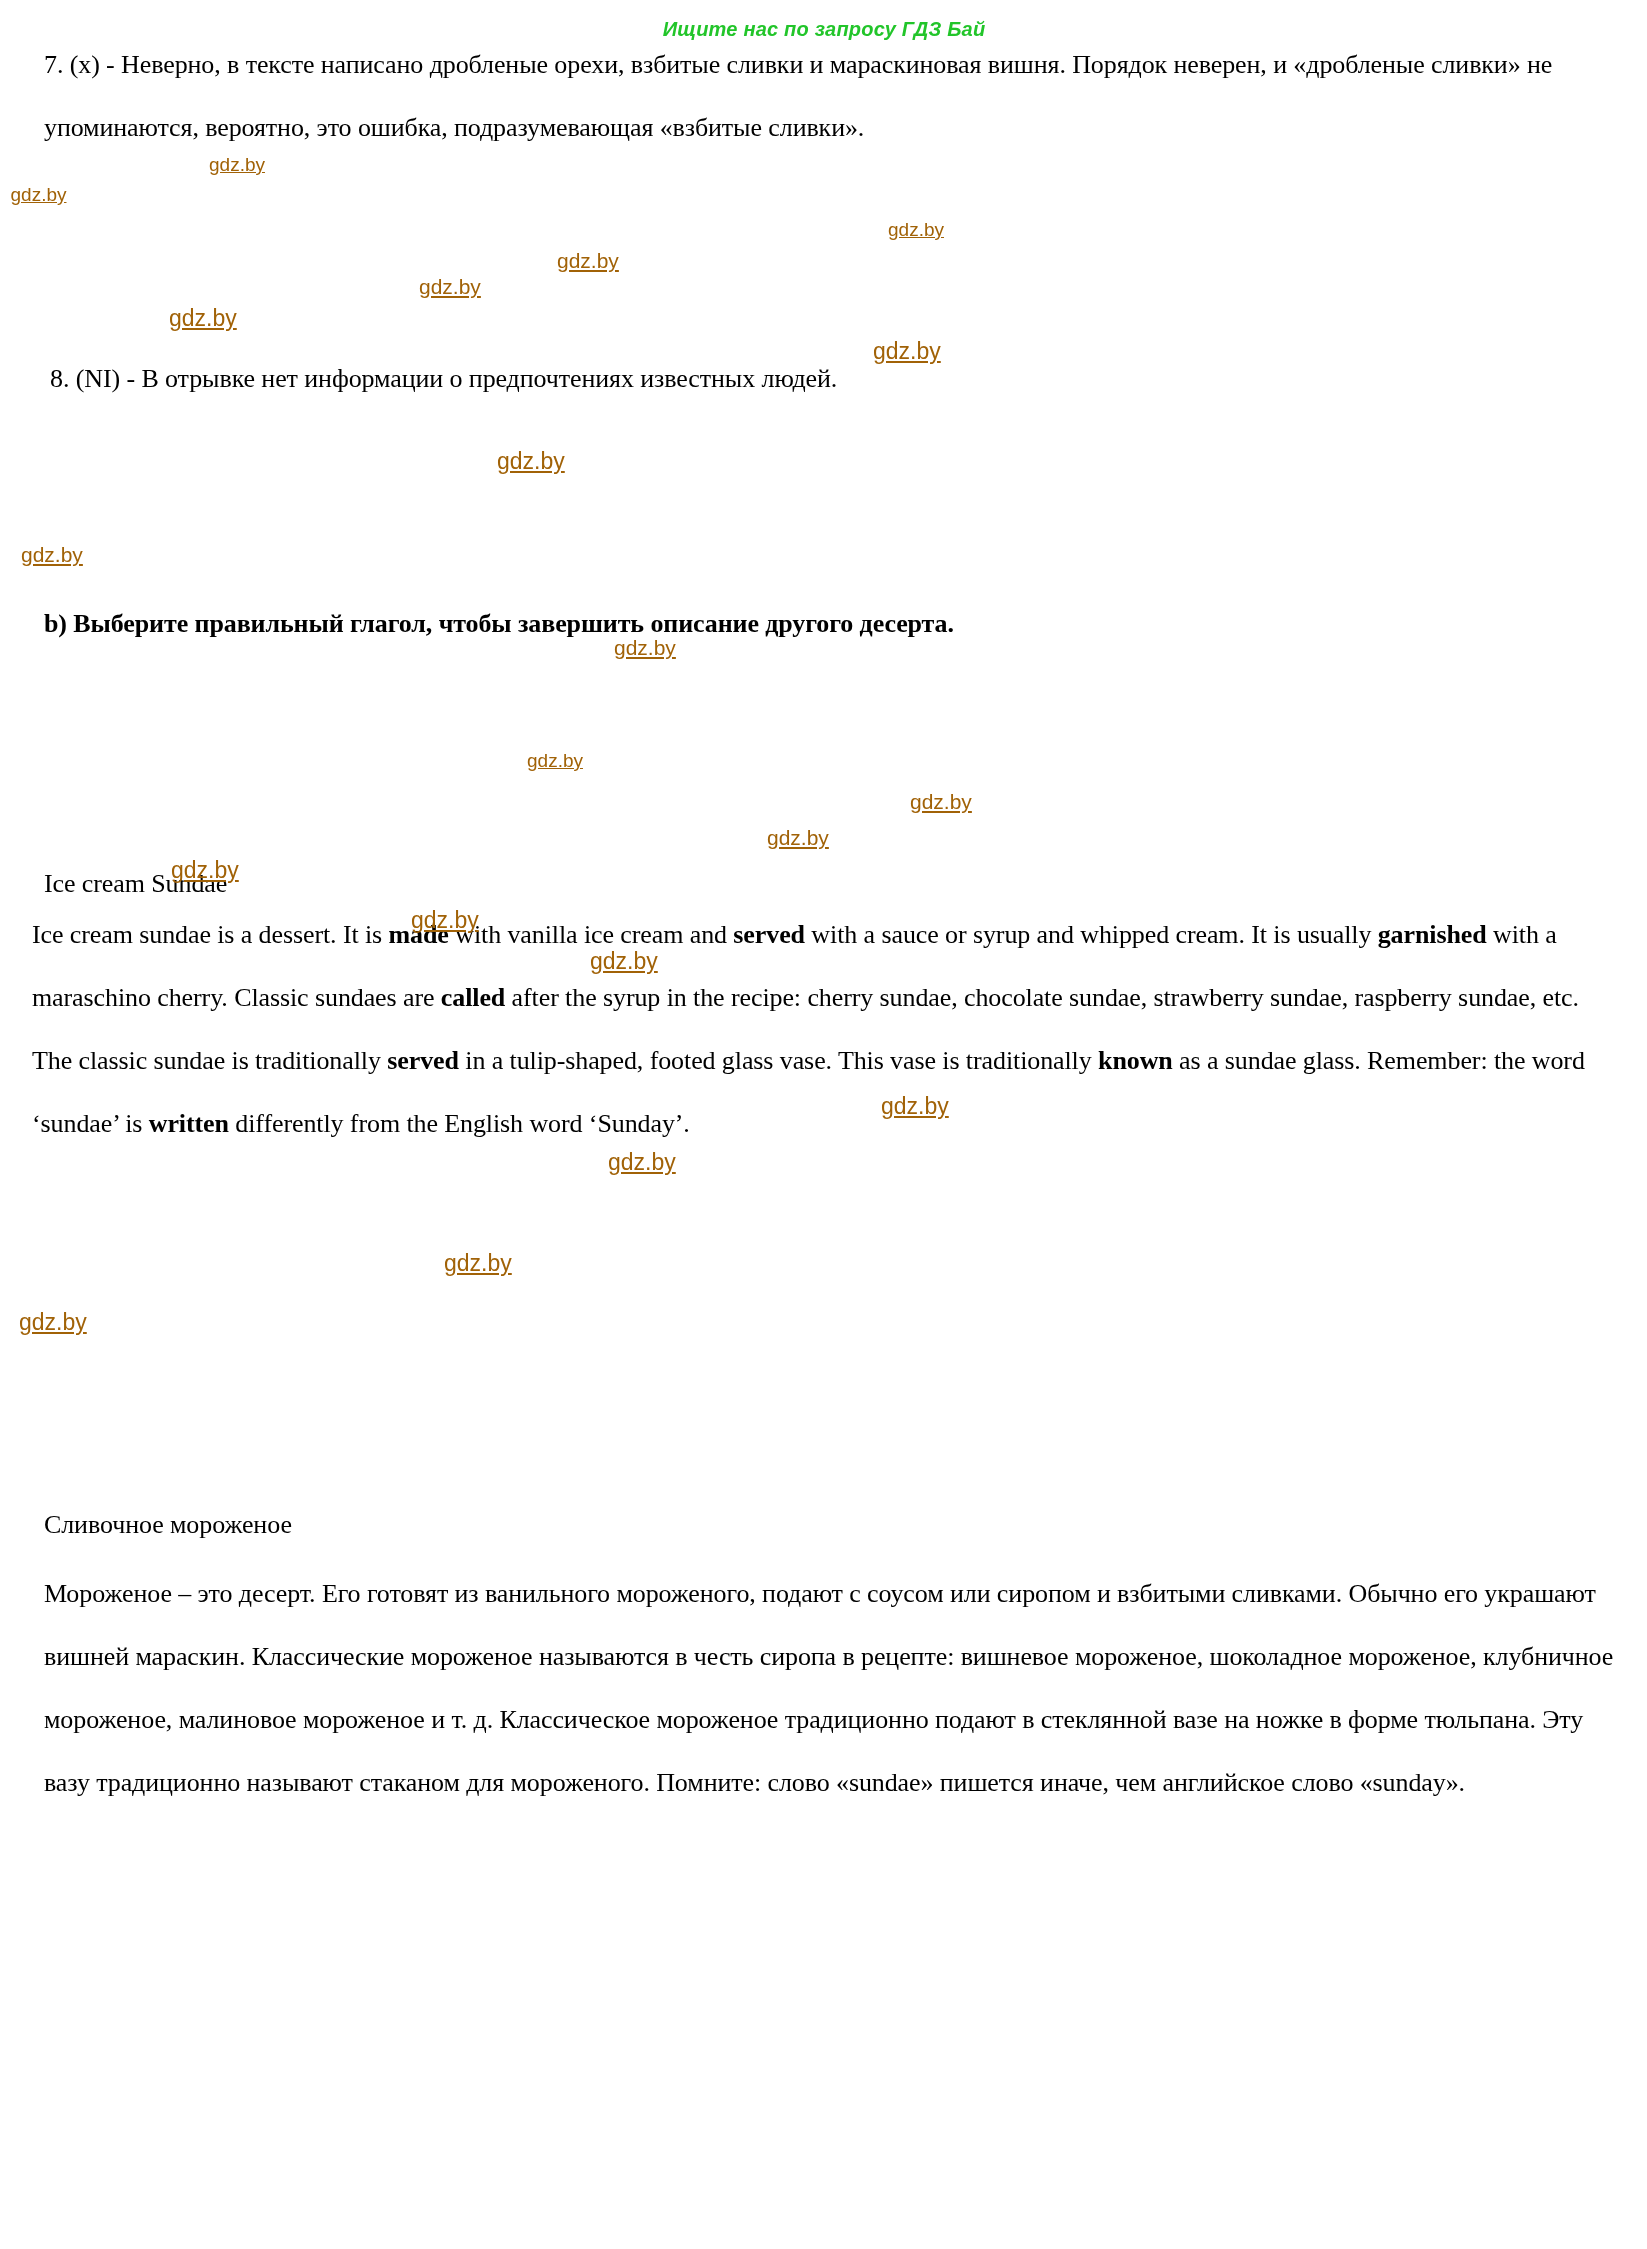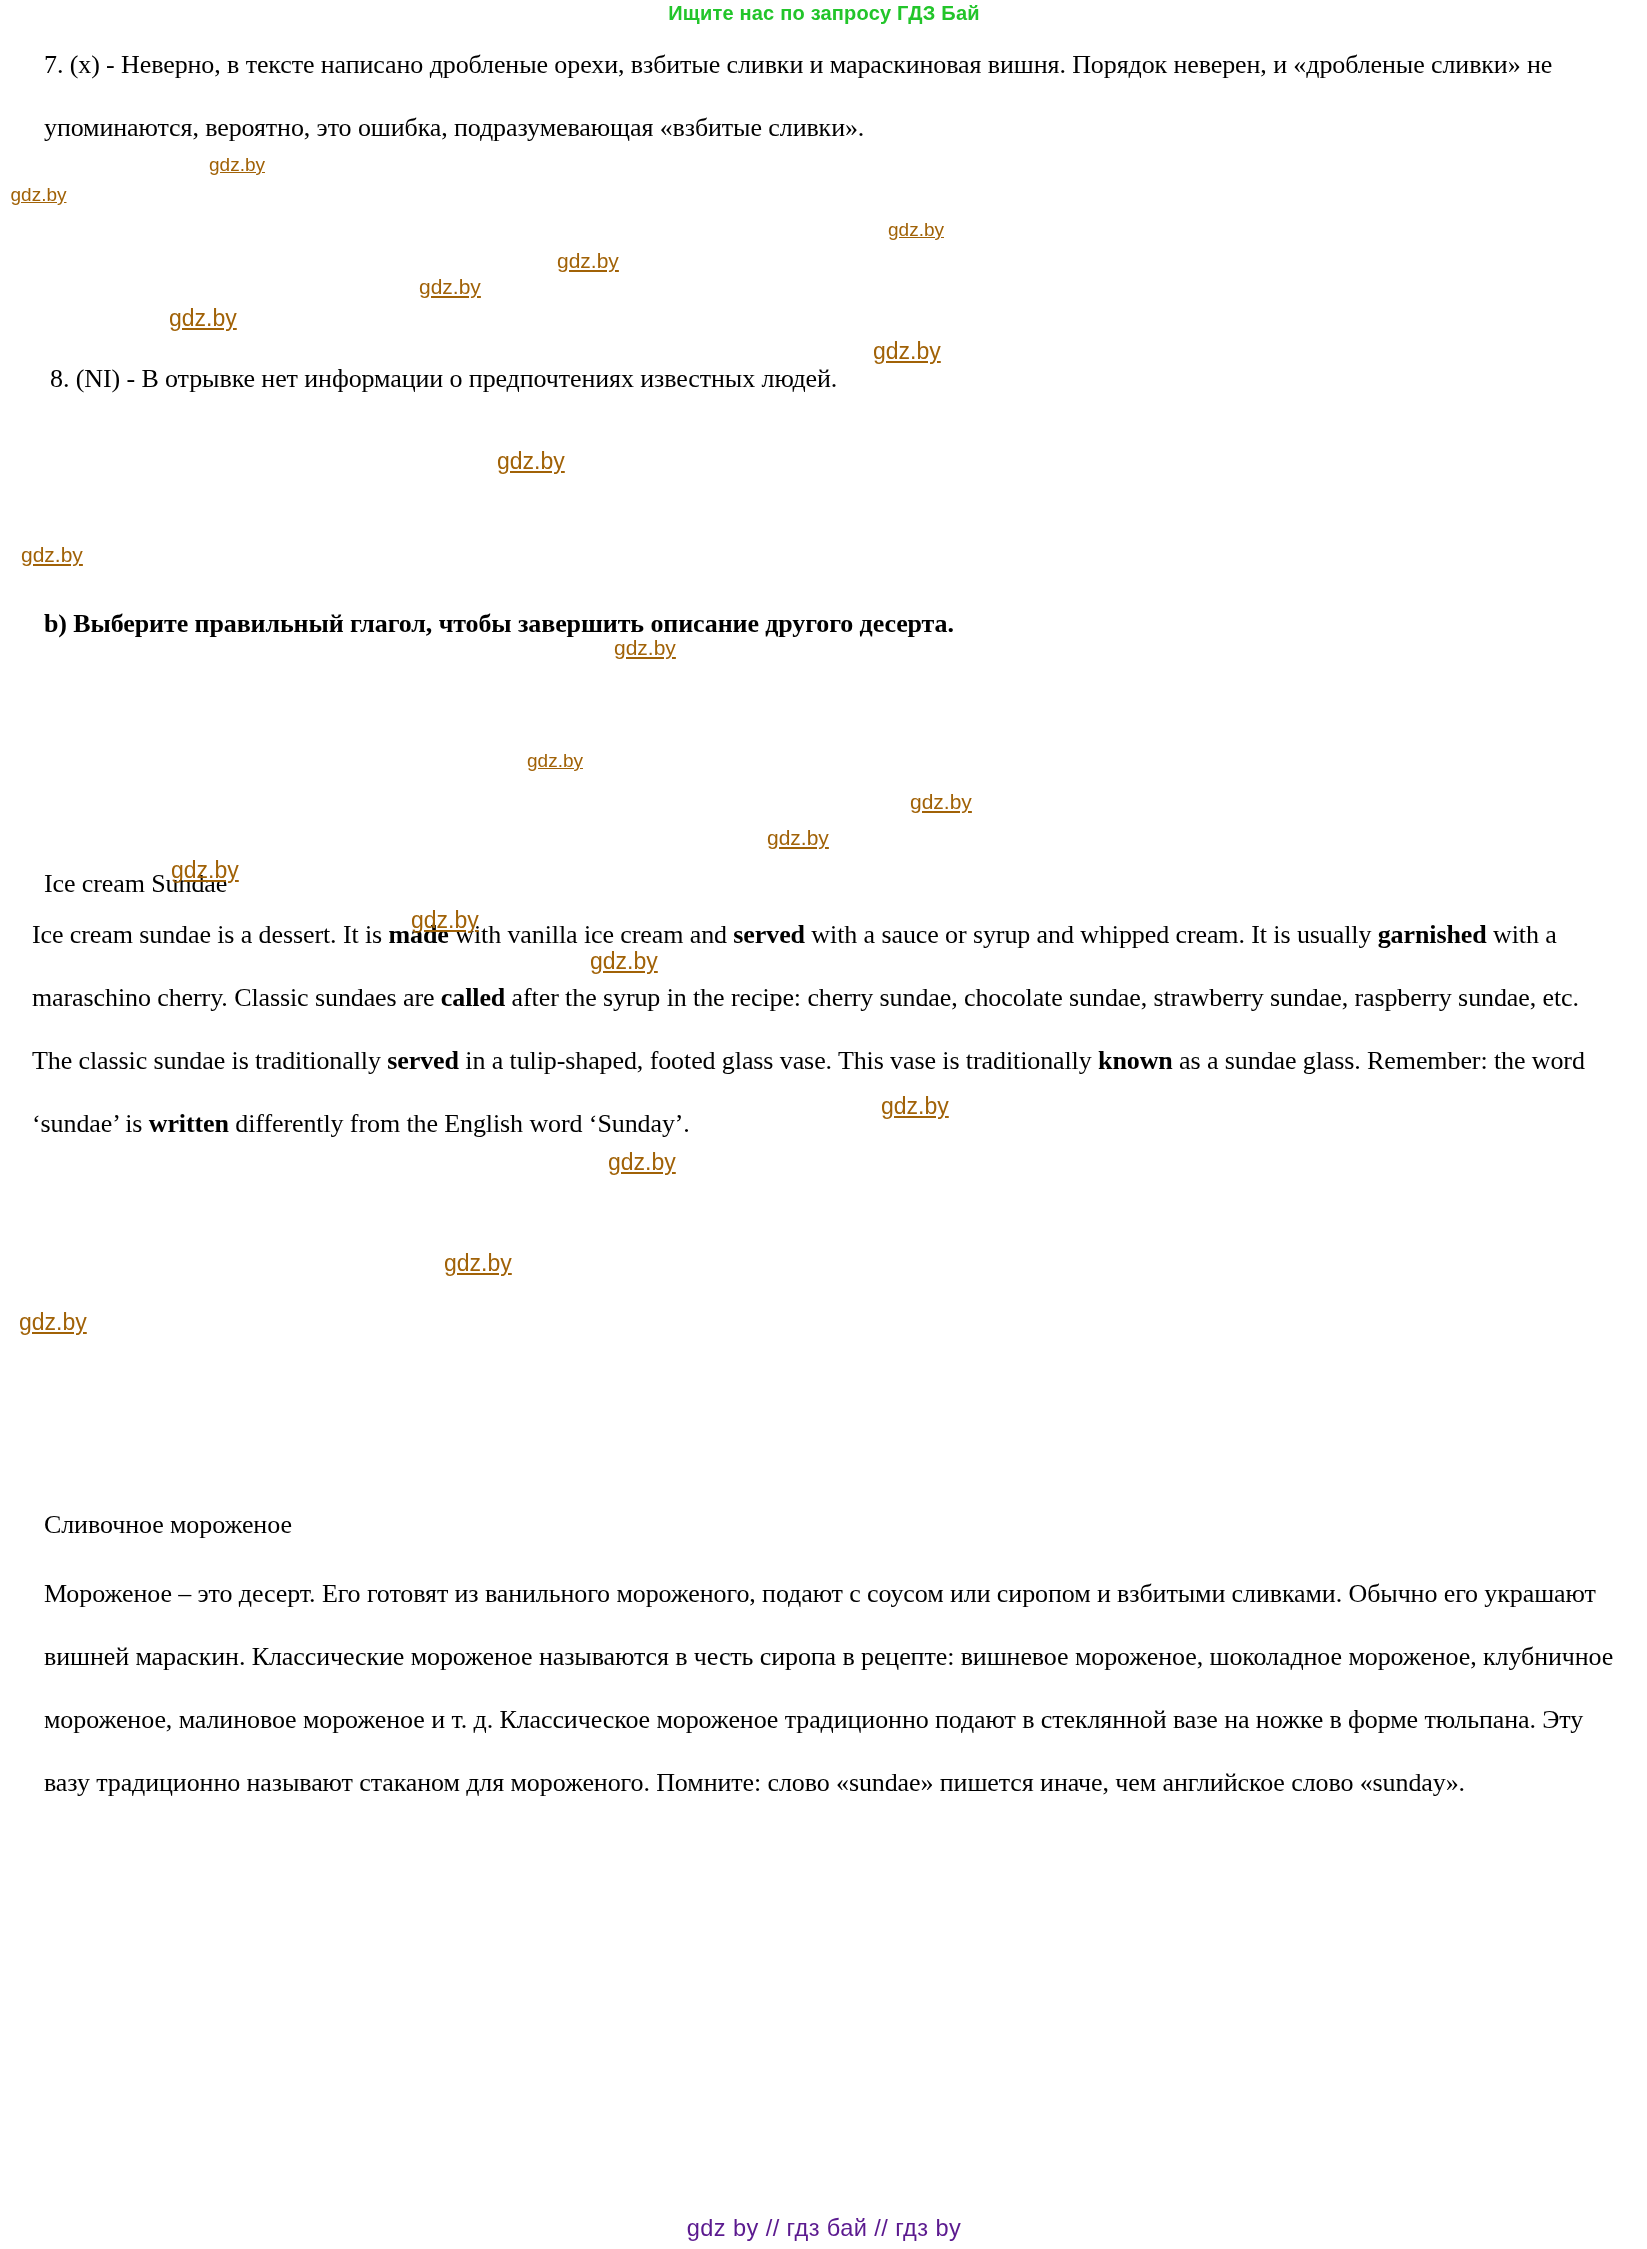--- a/index.html
+++ b/index.html
@@ -15,30 +15,31 @@
     position: relative;
     width: 1648px;
     height: 2250px;
     background: #ffffff;
     overflow: hidden;
   }
 
   
   .promo-bar {
     position: absolute;
-    top: 0px;
+    top: 16px;
     left: 0;
     width: 1648px;
     text-align: center;
     font-family: "Liberation Sans", "DejaVu Sans", sans-serif;
     font-weight: bold;
     font-size: 20px;
     color: #22c52a;
     letter-spacing: 0.2px;
     line-height: 26px;
+    font-style: italic;
   }
 
   
   .txt {
     position: absolute;
     font-family: "Liberation Serif", "DejaVu Serif", serif;
     font-size: 26px;
     line-height: 63px;
     color: #000000;
     letter-spacing: -0.1px;
@@ -114,16 +115,15 @@
       <div class="wm" style="left: 767px; top: 827px; font-size: 21px;">gdz.by</div>
       <div class="wm" style="left: 171px; top: 859px; font-size: 23px;">gdz.by</div>
       <div class="wm" style="left: 411px; top: 909px; font-size: 23px;">gdz.by</div>
       <div class="wm" style="left: 590px; top: 950px; font-size: 23px;">gdz.by</div>
       <div class="wm" style="left: 881px; top: 1095px; font-size: 23px;">gdz.by</div>
       <div class="wm" style="left: 608px; top: 1151px; font-size: 23px;">gdz.by</div>
       <div class="wm" style="left: 444px; top: 1252px; font-size: 23px;">gdz.by</div>
       <div class="wm" style="left: 19px; top: 1311px; font-size: 23px;">gdz.by</div>
     </div>
 
-  <div class="footer" style="color: rgb(91, 26, 143);">gdz by  //  гдз бай  //  гдз by</div>
 
 </div>
 
 
 </body></html>

